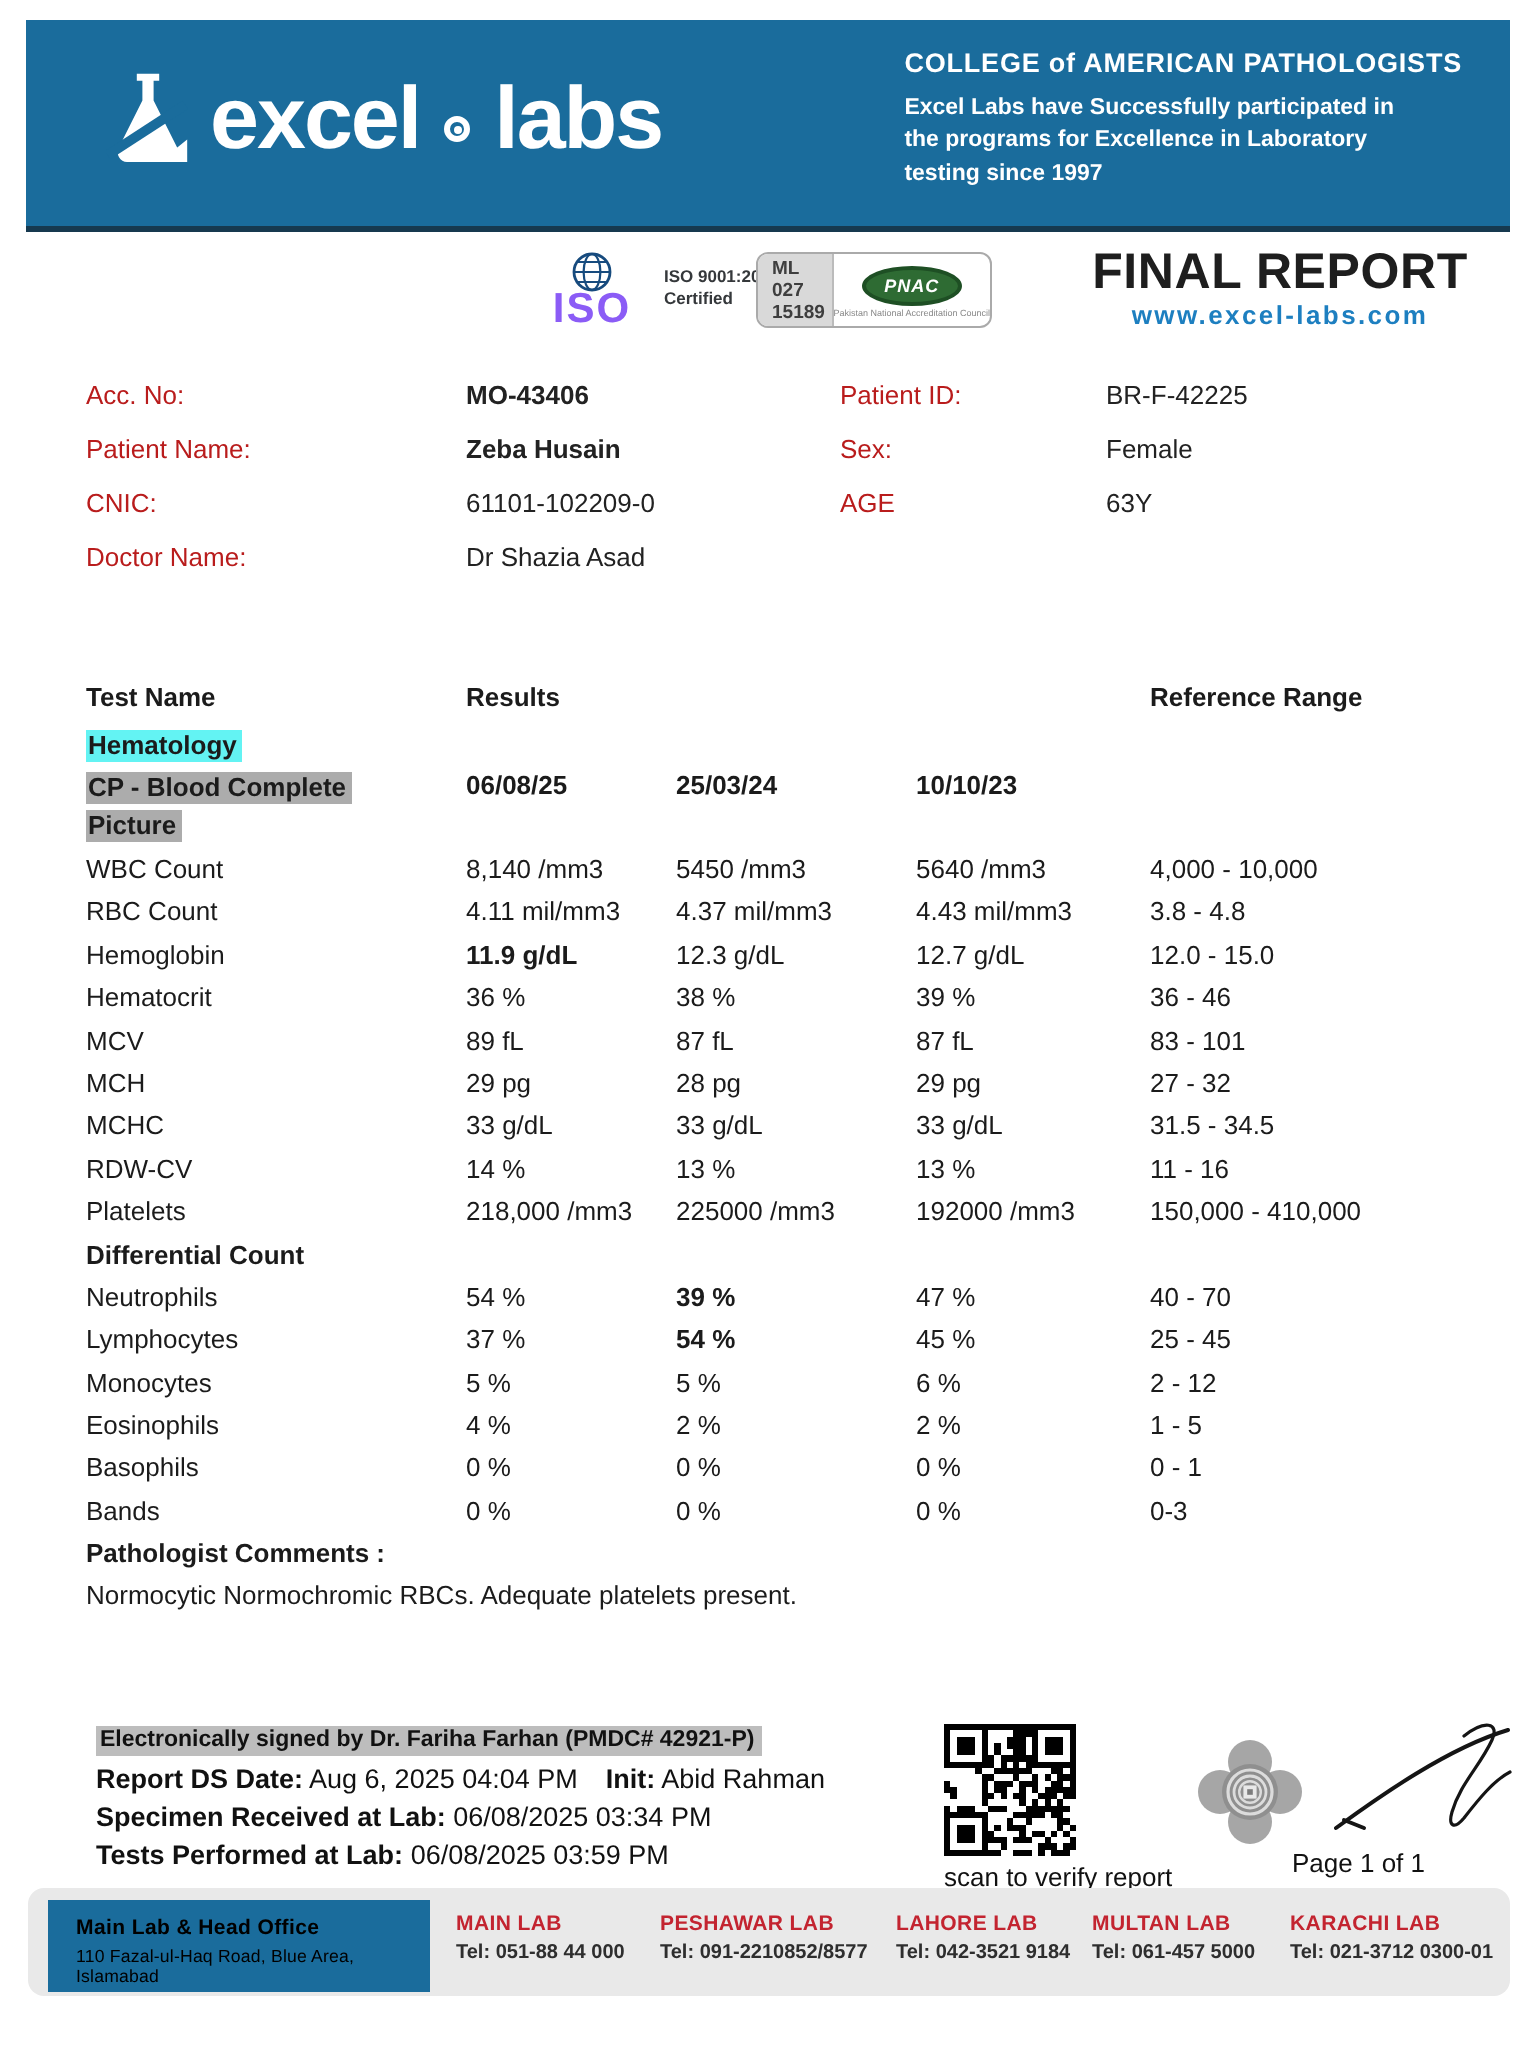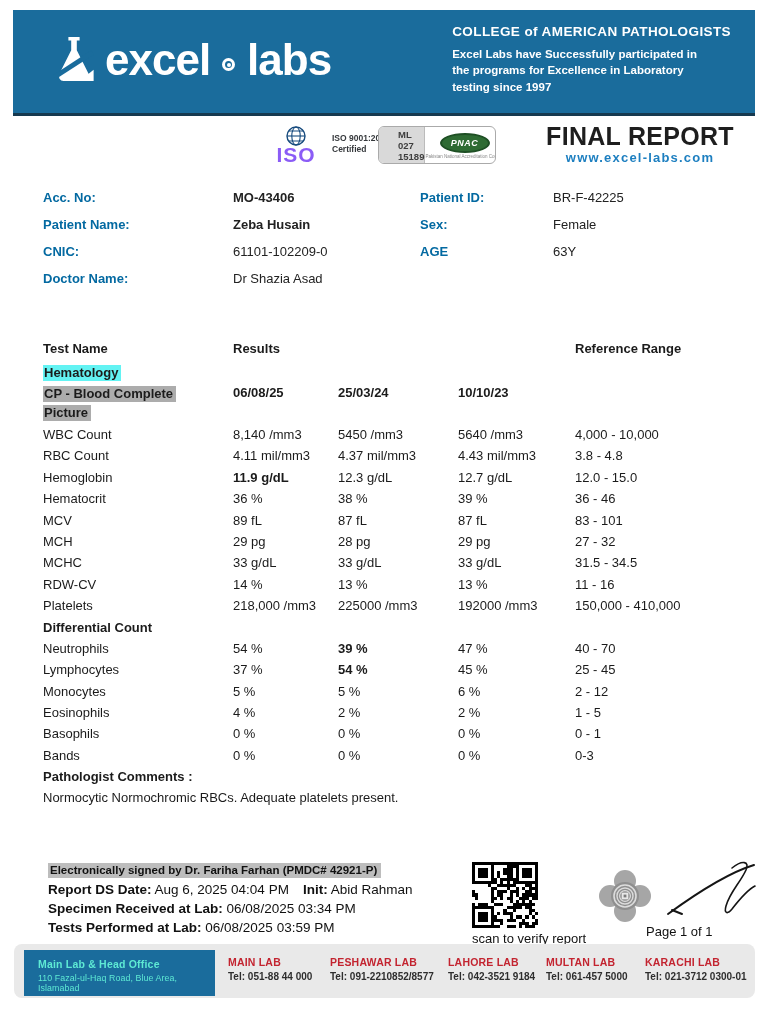--- a/index.html
+++ b/index.html
@@ -24,32 +24,32 @@
   .cap-title{font-size:13.5px;font-weight:700;letter-spacing:.4px;margin-bottom:7px;white-space:nowrap}
   .cap-line{font-size:11.5px;font-weight:600;line-height:16.5px}
 
   
   .certs{position:absolute;top:122px;left:0;width:768px;height:50px}
   .iso{position:absolute;left:267px;top:3px;display:flex;gap:7px;align-items:center}
   .iso-mark{display:flex;flex-direction:column;align-items:center;width:58px}
   .iso-text{font-size:21px;font-weight:800;color:#8b5cf6;line-height:15px;letter-spacing:1px}
   .iso-cert{font-size:8.5px;font-weight:700;color:#35383B;line-height:10.5px}
   .ml-badge{position:absolute;left:378px;top:4px;width:118px;height:38px;border:1px solid #AAA;border-radius:6px;display:flex;overflow:hidden;background:#fff}
-  .ml-left{width:50px;background:#D9D9D9;display:flex;flex-direction:column;justify-content:center;padding-left:19px;font-size:9.5px;font-weight:700;color:#3E3E3E;line-height:11px;border-right:1px solid #BBB}
+  .ml-left{width:50px;background:#D9D9D9;display:flex;flex-direction:column;justify-content:center;padding-left:7px;font-size:9.5px;font-weight:700;color:#3E3E3E;line-height:11px;border-right:1px solid #BBB}
   .ml-right{flex:1;display:flex;flex-direction:column;align-items:center;justify-content:center;padding-top:2px}
   .pnac-oval{width:50px;height:20px;background:var(--pnac-green);border:2px solid #1E4F24;border-radius:50%;color:#fff;font-size:9px;font-weight:800;font-style:italic;display:flex;align-items:center;justify-content:center;letter-spacing:.5px}
   .pnac-sub{font-size:4.5px;color:#888;margin-top:1px;white-space:nowrap}
   .final-report{position:absolute;right:13px;top:1px;text-align:center;width:230px}
   .fr-title{font-size:25px;font-weight:800;color:var(--ink);letter-spacing:.3px;line-height:27px}
   .fr-site{font-size:13px;font-weight:700;color:var(--blue-link);letter-spacing:1.2px}
 
   
   .patient{position:absolute;left:43px;top:184px;width:700px}
   .p-row{display:grid;grid-template-columns:190px 187px 133px 1fr;height:27px;align-items:center;font-size:13px}
-  .p-label{font-weight:700;color:#0369a1}
+  .p-label{font-weight:400;color:#b91c1c}
   .v-bold{font-weight:700}
 
   
   .results{position:absolute;left:43px;top:341px;width:700px;font-size:13px;color:#1B1B1B}
   .r-grid{display:grid;grid-template-columns:190px 105px 120px 117px 1fr;align-items:start}
   .r-head{height:24px;font-weight:700}
   .sec-row{height:20px}
   .hl-cyan{background:var(--cyan-hl);font-weight:700;padding:0 3px 1px 1px}
   .hl-gray{background:var(--gray-hl);font-weight:700;padding:0 3px 1px 1px;box-decoration-break:clone;-webkit-box-decoration-break:clone}
   .cp-row{min-height:39px}
@@ -74,21 +74,21 @@
   .qr-box{width:66px;height:66px;background:#fff}
   .qr-box svg{width:66px;height:66px;shape-rendering:crispEdges;display:block}
   .qr-caption{font-size:13px;color:#111;margin-top:3px;white-space:nowrap}
 
   .seal{position:absolute;left:597px;top:868px;width:56px;height:56px}
   .sig{position:absolute;left:662px;top:858px;width:102px;height:64px}
   .page-label{position:absolute;left:646px;top:924px;font-size:13px;color:#111}
 
   
   .footer-strip{position:absolute;left:14px;top:944px;width:741px;height:54px;background:var(--strip);border-radius:8px}
-  .footer-teal{position:absolute;left:24px;top:950px;width:191px;height:46px;background:var(--banner);color:#5eead4;padding:8px 0 0 14px}
+  .footer-teal{position:absolute;left:24px;top:950px;width:191px;height:46px;background:var(--banner);color:#000000;padding:8px 0 0 14px}
   .ft-title{font-size:10.5px;font-weight:700;margin-bottom:3px;letter-spacing:.2px}
   .ft-addr{font-size:8.8px;letter-spacing:.1px}
   .labs{position:absolute;left:228px;top:956px;display:flex}
   .lab-name{color:var(--red);font-weight:800;font-size:10.5px;margin-bottom:3px;letter-spacing:.2px}
   .lab-tel{font-size:10px;color:#2E2E2E;font-weight:600}
   .lab:nth-child(1){width:102px}.lab:nth-child(2){width:118px}.lab:nth-child(3){width:98px}
   .lab:nth-child(4){width:99px}.lab:nth-child(5){width:120px}
 </style>
 </head>
 <body>

